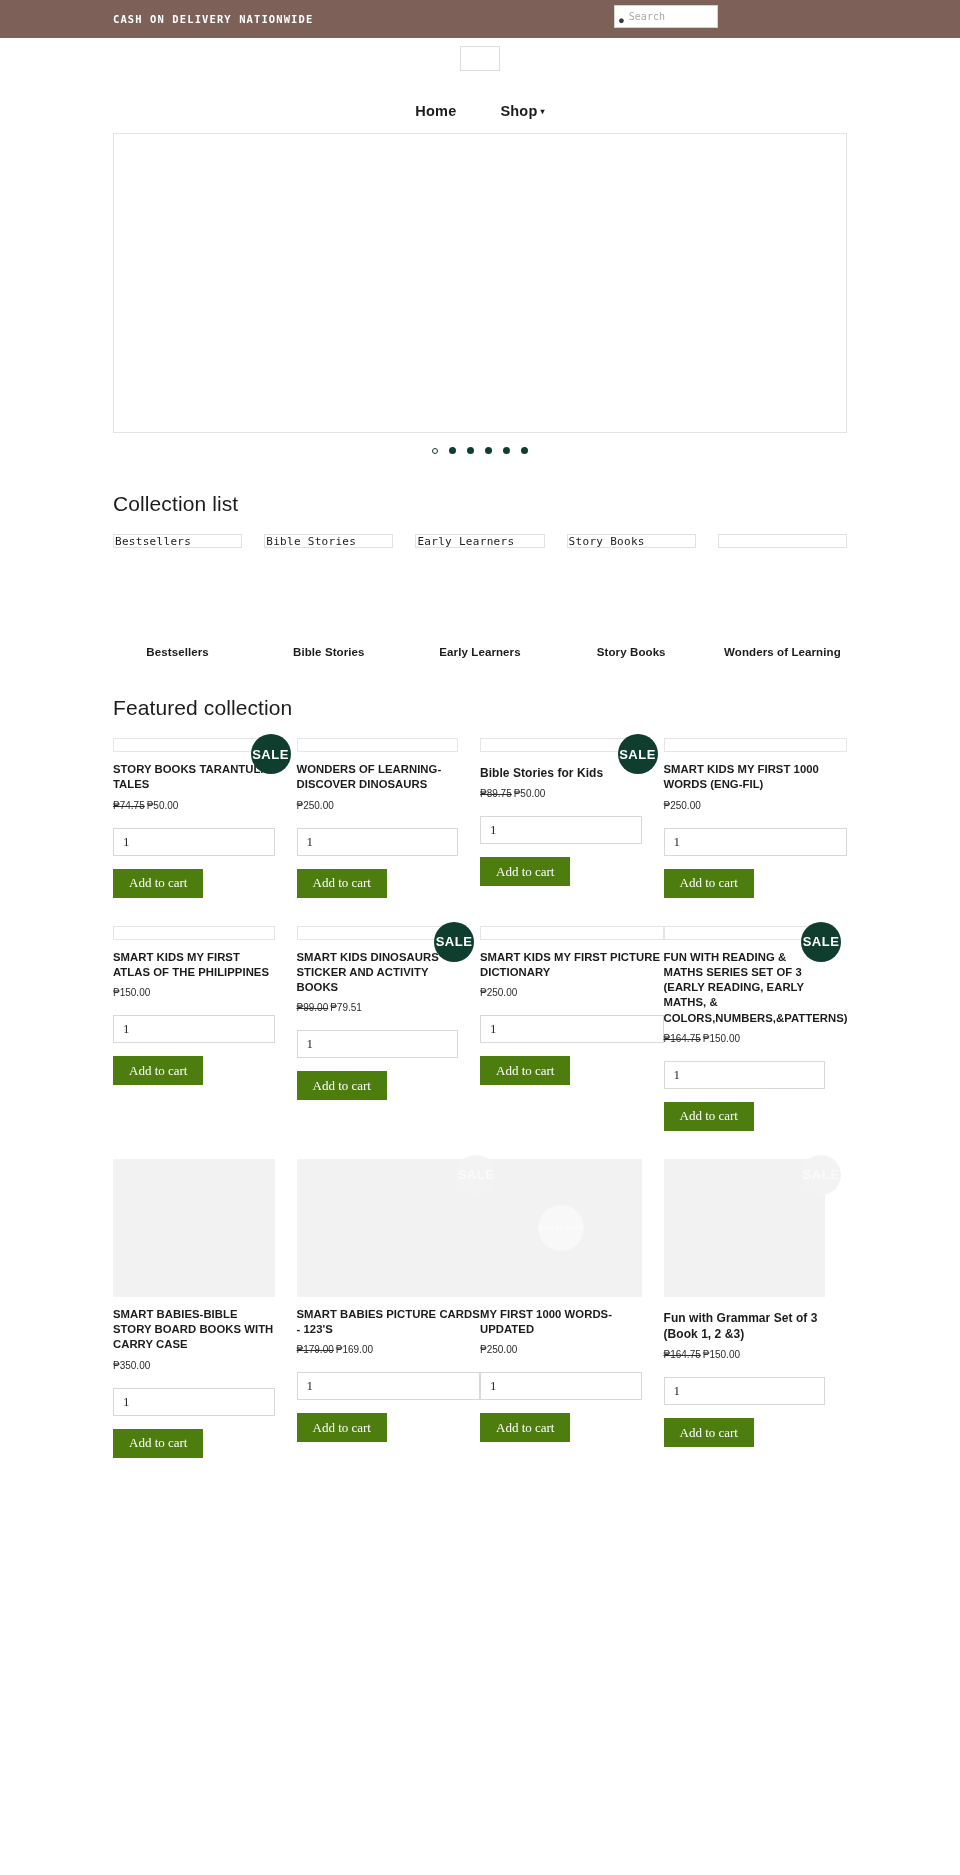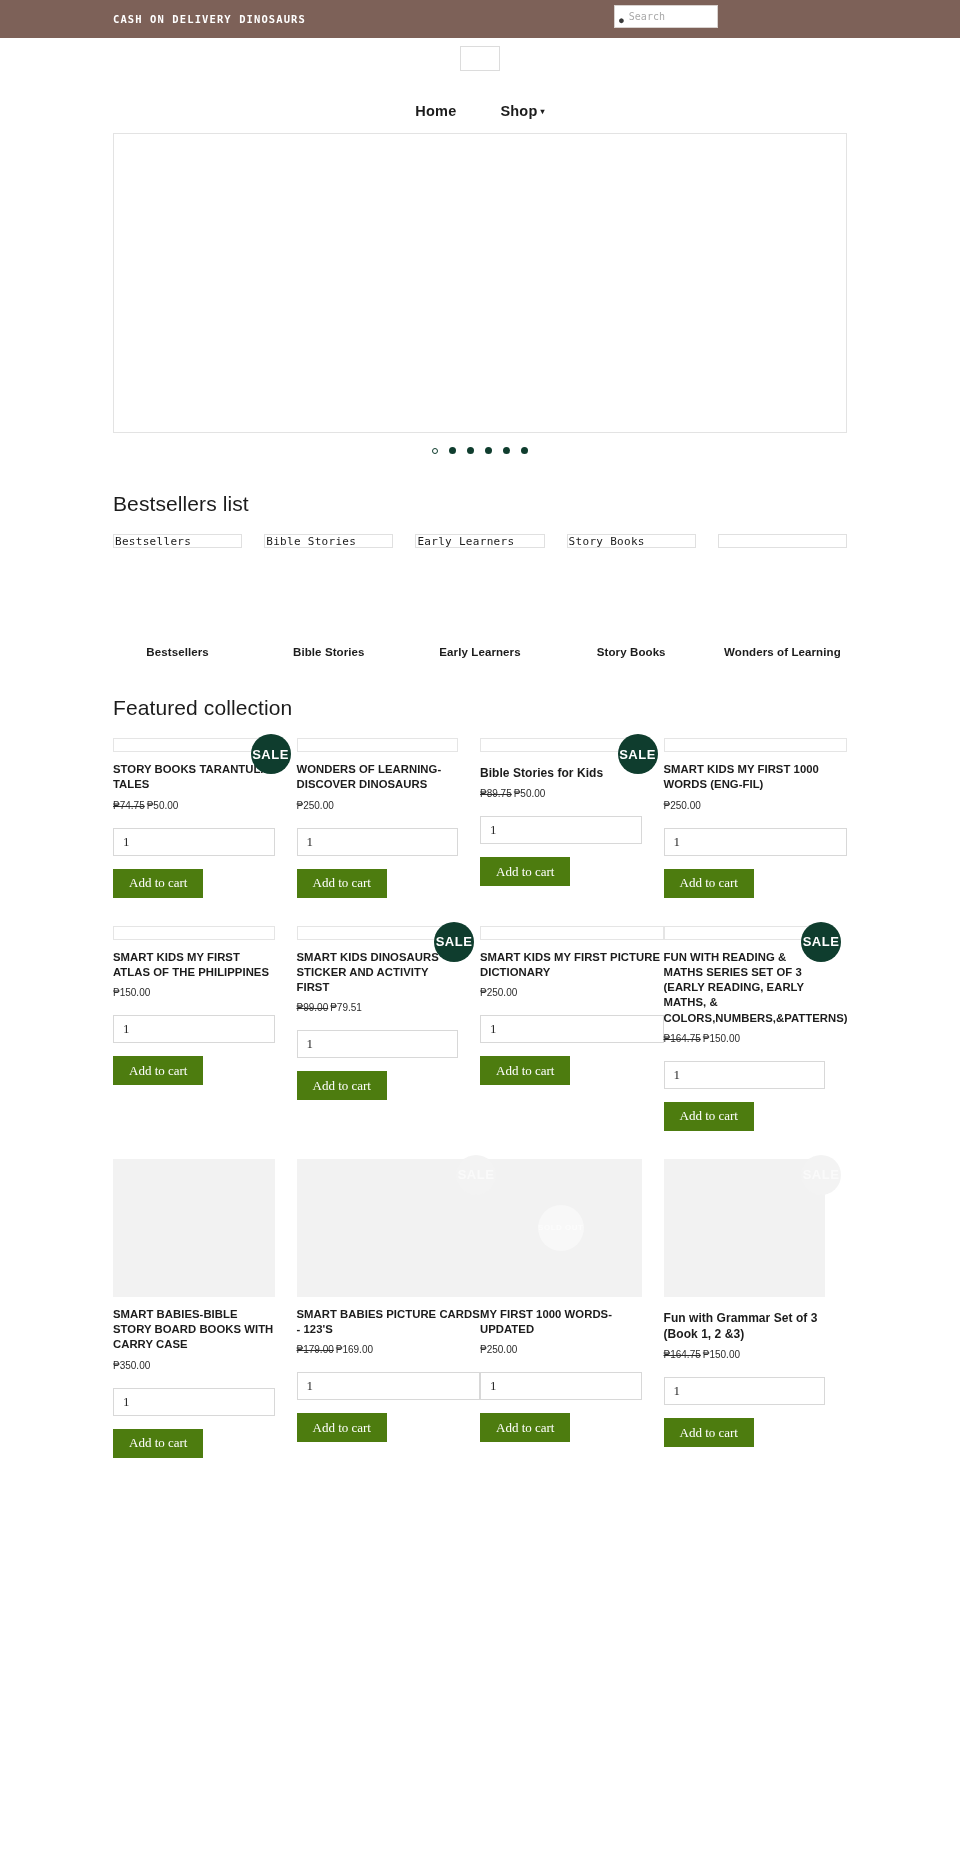--- a/index.html
+++ b/index.html
@@ -239,21 +239,21 @@
     cursor: pointer;
     display:inline-block;
   }
 
   .row-gap { height: 22px; width:100%; }
 </style>
 </head>
 <body>
 
 <div class="announce">
-  <div class="announce-text">CASH ON DELIVERY DINOSAURS</div>
+  <div class="announce-text">CASH ON DELIVERY NATIONWIDE</div>
   <div class="announce-right">
     <span class="cart-icon">[</span>
     <span class="cart-label">Cart</span>
   </div>
   <div class="searchbox">
     <span class="search-mag">●</span>
     <input class="search-input" type="text" placeholder="Search" style="">
   </div>
 </div>
 
@@ -277,21 +277,21 @@
     <span class="dot active"></span>
     <span class="dot"></span>
     <span class="dot"></span>
     <span class="dot"></span>
     <span class="dot"></span>
     <span class="dot"></span>
   </div>
 </div>
 
 <div class="section">
-  <div class="section-title">Bestsellers list</div>
+  <div class="section-title">Collection list</div>
   <div class="coll-tiles">
     <div class="coll-tile">
       <div class="coll-tile-box">
         <span>Bestsellers</span>
       </div>
     </div>
     <div class="coll-tile">
       <div class="coll-tile-box">
         <span>Bible Stories</span>
       </div>
@@ -399,21 +399,21 @@
         <button class="atc">Add to cart</button>
       </div>
     </div>
 
     <div class="card">
       <div class="media">
         <div class="media-frame"></div>
         <div class="badge">SALE</div>
       </div>
       <div class="info">
-        <div class="p-title">SMART KIDS DINOSAURS STICKER AND ACTIVITY FIRST</div>
+        <div class="p-title">SMART KIDS DINOSAURS STICKER AND ACTIVITY BOOKS</div>
         <div class="p-price">
           <span class="p-old">₱99.00</span><span>₱79.51</span>
         </div>
         <input class="qty" type="text" value="1" style="">
         <button class="atc">Add to cart</button>
       </div>
     </div>
 
     <div class="card">
       <div class="media">

